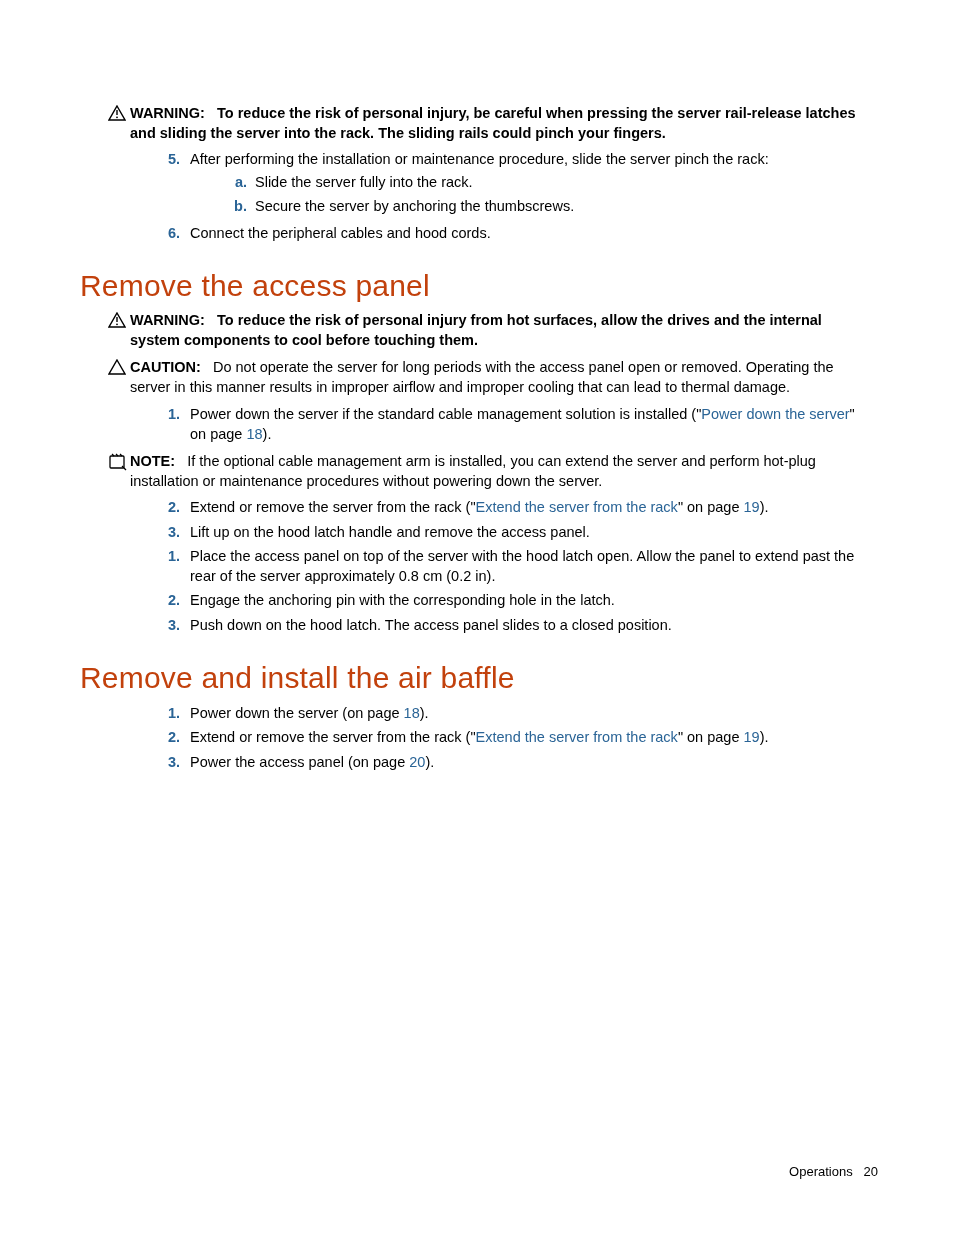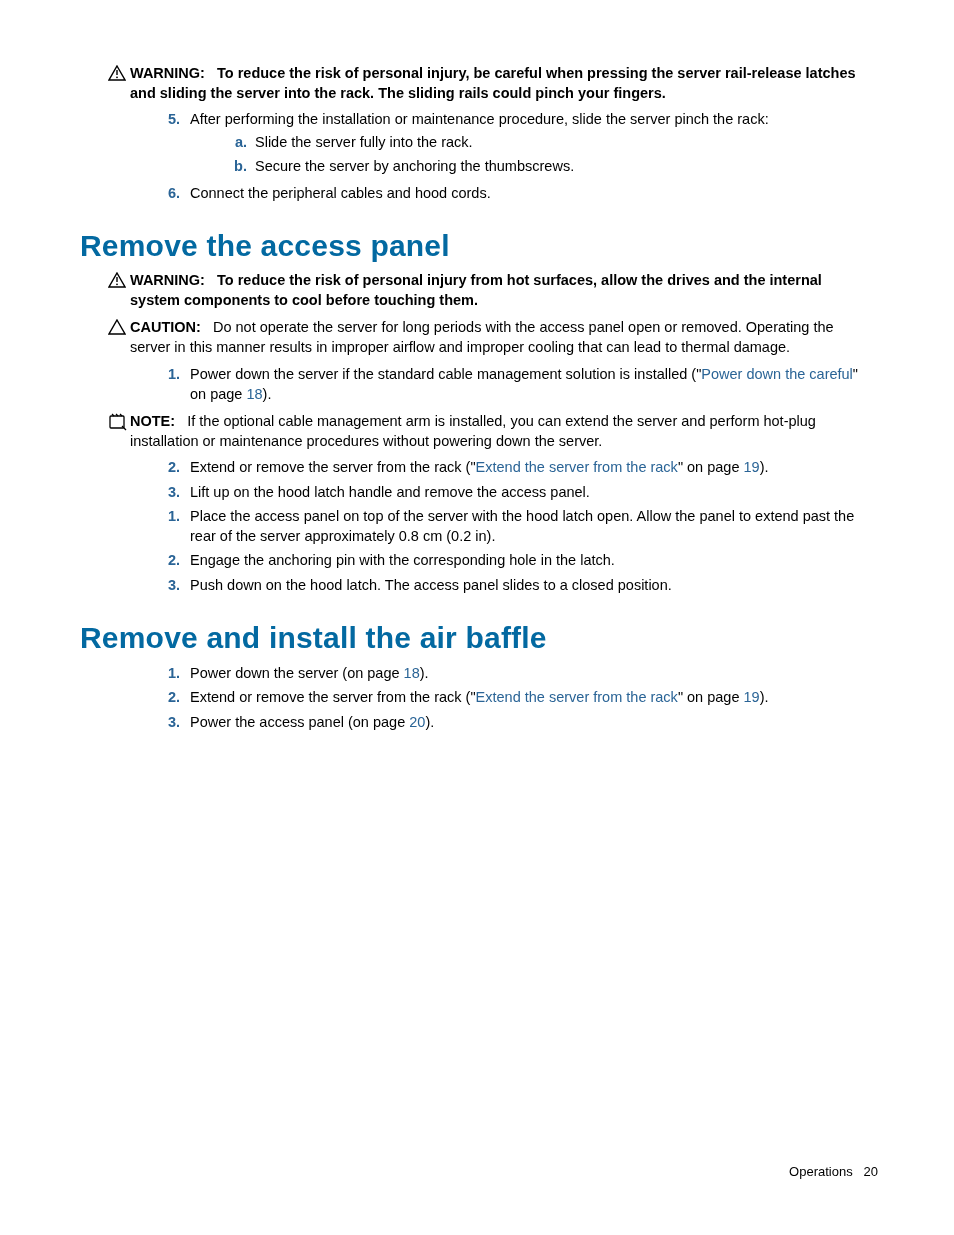--- a/index.html
+++ b/index.html
@@ -7,21 +7,21 @@
     padding: 0;
     font-family: Arial, Helvetica, sans-serif;
     background: #fff;
     color: #000;
     width: 954px;
     height: 1235px;
     position: relative;
     box-sizing: border-box;
   }
   .page {
-    padding: 56px 80px 0 80px;
+    padding: 96px 80px 0 80px;
     box-sizing: border-box;
   }
   .admon {
     display: flex;
     align-items: flex-start;
     margin: 8px 0 6px 28px;
     font-size: 14.5px;
     line-height: 1.35;
   }
   .admon .icon {
@@ -66,22 +66,22 @@
   ol.alpha > li .marker {
     color: #2a6496;
     font-weight: bold;
     min-width: 22px;
     text-align: right;
     padding-right: 8px;
   }
   ol.alpha > li .litext { flex: 1; }
   h2.section {
     font-family: Arial, Helvetica, sans-serif;
-    font-weight: 700;
-    color: #0369a1;
+    font-weight: 400;
+    color: #c2410c;
     font-size: 30px;
     margin: 26px 0 8px 0;
     letter-spacing: 0.2px;
   }
   .link { color: #2a6496; }
   .footer {
     position: absolute;
     bottom: 56px;
     right: 76px;
     font-size: 13px;
@@ -158,21 +158,21 @@
       <span class="label">CAUTION:</span>
       <span>&nbsp;</span>
       <span>Do not operate the server for long periods with the access panel open or removed. Operating the server in this manner results in improper airflow and improper cooling that can lead to thermal damage.</span>
     </span>
   </div>
 
   <ol class="num">
     <li>
       <span class="marker">1.</span>
       <span class="litext">
-        <span>Power down the server if the standard cable management solution is installed ("</span><span class="link">Power down the careful</span><span>" on page </span><span class="link">18</span><span>).</span>
+        <span>Power down the server if the standard cable management solution is installed ("</span><span class="link">Power down the server</span><span>" on page </span><span class="link">18</span><span>).</span>
       </span>
     </li>
   </ol>
 
   <div class="admon">
     <span class="icon">
       <svg width="20" height="18" viewBox="0 0 20 18">
           <rect x="2" y="3" width="14" height="12" rx="1" fill="none" stroke="#000" stroke-width="1.3"></rect>
           <path d="M4 1 L6 3 M8 1 L10 3 M12 1 L14 3" stroke="#000" stroke-width="1.2"></path>
           <path d="M14 13 L18 17" stroke="#000" stroke-width="1.3"></path>

